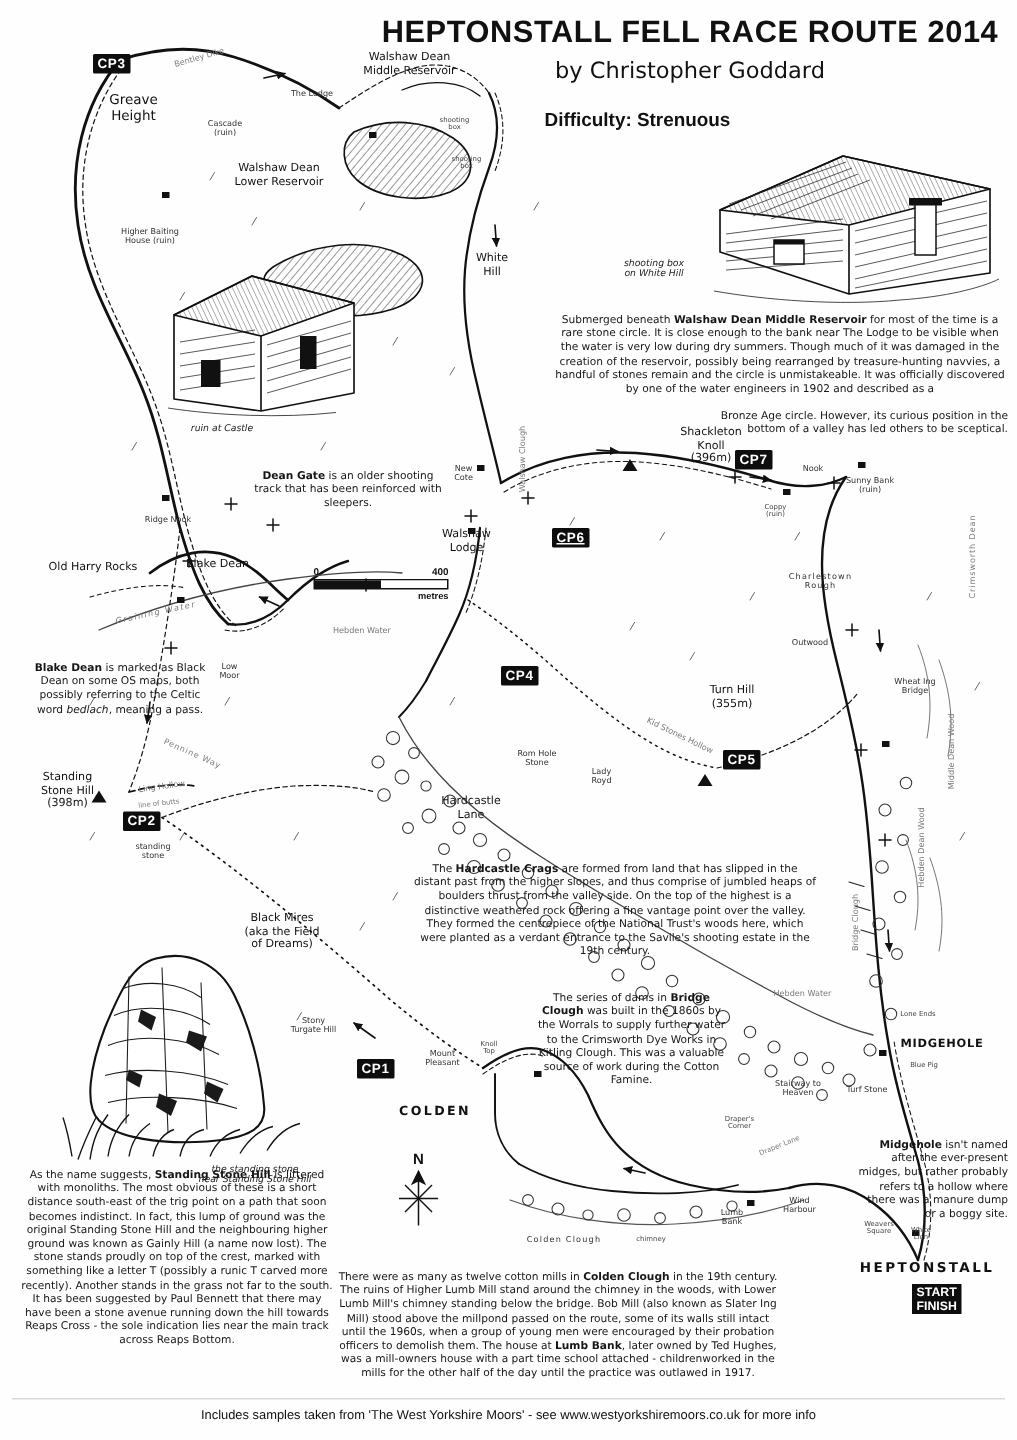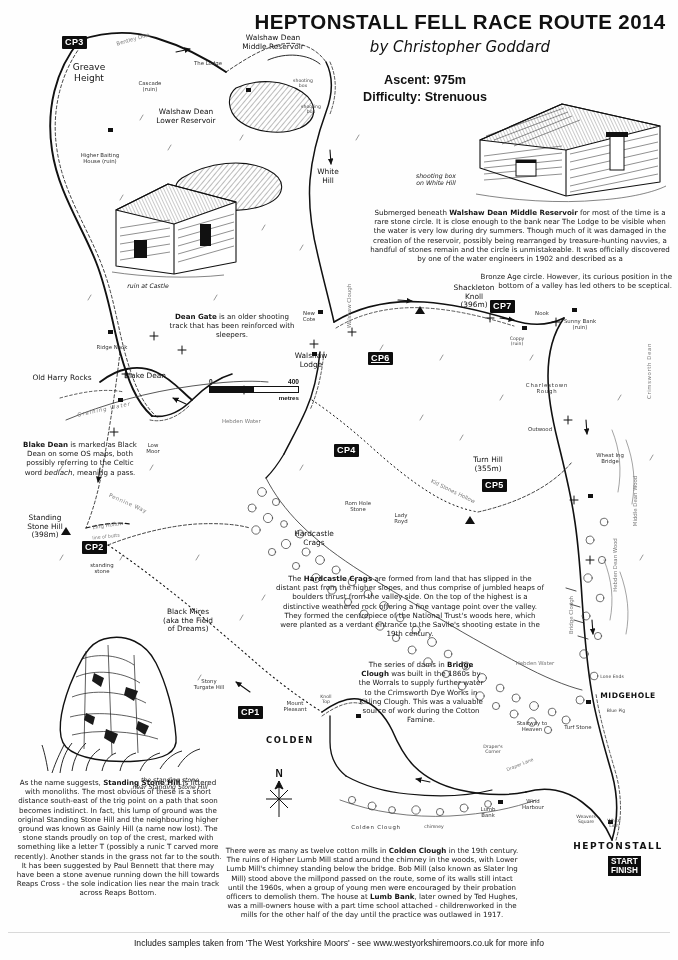--- a/index.html
+++ b/index.html
@@ -17,21 +17,21 @@
   
   #title{
     left:248px;top:10px;width:424px;
     font-family:"Liberation Sans", sans-serif;
     font-size:20.5px;font-weight:bold;letter-spacing:.4px;
     text-align:center;color:#111;
   }
   #byline{
     left:248px;top:38px;width:424px;text-align:center;
     font-family:"DejaVu Sans", sans-serif;
-    font-style:italic;font-size:15px;color:#111;
+    font-size:15px;color:#111;
   }
   #stats{
     left:300px;top:72px;width:250px;text-align:center;
     font-family:"Liberation Sans", sans-serif;
     font-size:12.6px;font-weight:bold;line-height:17px;color:#111;
   }
 
   
   .note{
     position:absolute;
@@ -348,24 +348,20 @@
         <path d="M100,468 l-2,14"></path>
         <path d="M186,404 l-13,-6"></path>
       </g>
     </g>
   </svg>
 
   <div class="abs" id="title">HEPTONSTALL FELL RACE ROUTE 2014</div>
   <div class="abs" id="byline">by Christopher Goddard</div>
   <div class="abs" id="stats">
     <div>
-      <span>Ascent:</span>
-      <span>975m</span>
-    </div>
-    <div>
       <span>Difficulty:</span>
       <span>Strenuous</span>
     </div>
   </div>
 
   <svg class="art" style="left:470px;top:96px;" width="200" height="110" viewBox="0 0 200 110">
     <g stroke="#111" fill="#fff" stroke-width="1.1" stroke-linejoin="round">
       <path d="M10,72 L10,44 L92,8 L190,30 L190,86 L96,100 Z"></path>
       <path d="M10,44 L92,8 L190,30 L96,54 Z" fill="url(#hatch2)"></path>
       <path d="M96,54 L96,100"></path>
@@ -473,20 +469,21 @@
 
   <div class="note jr" style="left:474px;top:272px;width:198px;">Bronze Age circle. However, its curious position in the bottom of a valley has led others to be sceptical.</div>
 
   <div class="note" style="left:18px;top:440px;width:124px;"><b>Blake Dean</b> is marked as Black Dean on some OS maps, both possibly referring to the Celtic word <span class="i">bedlach</span>, meaning a pass.</div>
 
 
   <div class="note" style="left:276px;top:574px;width:268px;">The <b>Hardcastle Crags</b> are formed from land that has slipped in the distant past from the higher slopes, and thus comprise of jumbled heaps of boulders thrust from the valley side. On the top of the highest is a distinctive weathered rock offering a fine vantage point over the valley. They formed the centrepiece of the National Trust's woods here, which were planted as a verdant entrance to the Savile's shooting estate in the 19th century.</div>
 
   <div class="note" style="left:358px;top:660px;width:126px;">The series of dams in <b>Bridge Clough</b> was built in the 1860s by the Worrals to supply further water to the Crimsworth Dye Works in Kitling Clough. This was a valuable source of work during the Cotton Famine.</div>
 
+  <div class="note jr" style="left:572px;top:758px;width:100px;"><b>Midgehole</b> isn't named after the ever-present midges, but rather probably refers to a hollow where there was a manure dump or a boggy site.</div>
 
   <div class="note" style="left:14px;top:778px;width:208px;">As the name suggests, <b>Standing Stone Hill</b> is littered with monoliths. The most obvious of these is a short distance south-east of the trig point on a path that soon becomes indistinct. In fact, this lump of ground was the original Standing Stone Hill and the neighbouring higher ground was known as Gainly Hill (a name now lost). The stone stands proudly on top of the crest, marked with something like a letter T (possibly a runic T carved more recently). Another stands in the grass not far to the south. It has been suggested by Paul Bennett that there may have been a stone avenue running down the hill towards Reaps Cross - the sole indication lies near the main track across Reaps Bottom.</div>
 
   <div class="note" style="left:224px;top:846px;width:296px;">There were as many as twelve cotton mills in <b>Colden Clough</b> in the 19th century. The ruins of Higher Lumb Mill stand around the chimney in the woods, with Lower Lumb Mill's chimney standing below the bridge. Bob Mill (also known as Slater Ing Mill) stood above the millpond passed on the route, some of its walls still intact until the 1960s, when a group of young men were encouraged by their probation officers to demolish them. The house at <b>Lumb Bank</b>, later owned by Ted Hughes, was a mill-owners house with a part time school attached - childrenworked in the mills for the other half of the day until the practice was outlawed in 1917.</div>
 
   <div class="lbl big" style="left:54px;top:62px;width:70px;">Greave
 Height</div>
   <div class="lbl" style="left:228px;top:34px;width:90px;">Walshaw Dean
 Middle Reservoir</div>
   <div class="lbl" style="left:138px;top:108px;width:96px;">Walshaw Dean
@@ -562,40 +559,40 @@
   <div class="lbl sm" style="left:586px;top:452px;width:48px;">Wheat Ing
 Bridge</div>
   <div class="lbl" style="left:460px;top:456px;width:56px;">Turn Hill
 (355m)</div>
   <div class="lbl sm grey" style="left:420px;top:488px;width:66px;transform:rotate(26deg);">Kid Stones Hollow</div>
   <div class="lbl sm" style="left:336px;top:500px;width:44px;">Rom Hole
 Stone</div>
   <div class="lbl sm" style="left:386px;top:512px;width:30px;">Lady
 Royd</div>
   <div class="lbl" style="left:282px;top:530px;width:64px;">Hardcastle
-Crags</div>
+Lane</div>
   <div class="lbl sm grey" style="left:222px;top:418px;width:36px;">Hebden Water</div>
   <div class="lbl sm grey" style="left:506px;top:660px;width:58px;">Hebden Water</div>
   <div class="lbl sm grey rot90" style="left:346px;top:336px;width:60px;">Walshaw Clough</div>
   <div class="lbl sm grey rot90" style="left:646px;top:408px;width:74px;letter-spacing:.6px;">Crimsworth Dean</div>
   <div class="lbl sm grey rot90" style="left:632px;top:538px;width:74px;">Middle Dean Wood</div>
   <div class="lbl sm grey rot90" style="left:568px;top:646px;width:62px;">Bridge Clough</div>
   <div class="lbl sm grey rot90" style="left:612px;top:600px;width:70px;">Hebden Dean Wood</div>
   <div class="lbl bold" style="left:588px;top:692px;width:80px;font-size:7.6px;letter-spacing:.5px;">MIDGEHOLE</div>
   <div class="lbl xs" style="left:600px;top:708px;width:32px;">Blue Pig</div>
   <div class="lbl xs" style="left:594px;top:674px;width:36px;">Lone Ends</div>
   <div class="lbl sm" style="left:506px;top:720px;width:52px;">Stairway to
 Heaven</div>
   <div class="lbl sm" style="left:556px;top:724px;width:44px;">Turf Stone</div>
 
   <div class="cp" style="left:62px;top:26px;margin-top:10px;">CP3</div>
   <div class="cp" style="left:82px;top:541px;">CP2</div>
   <div class="cp" style="left:238px;top:706px;">CP1</div>
   <div class="cp" style="left:334px;top:444px;">CP4</div>
-  <div class="cp" style="left:482px;top:479px;">CP5</div>
+  <div class="cp" style="left:482px;top:500px;">CP5</div>
   <div class="cp" style="left:368px;top:352px;text-decoration:underline;">CP6</div>
   <div class="cp" style="left:490px;top:300px;text-align:center;">CP7</div>
 
   <div class="startfin" style="left:608px;top:856px;">
     <div>START</div>
     <div>FINISH</div>
   </div>
 
   <div id="scale">
     <div class="nums">

